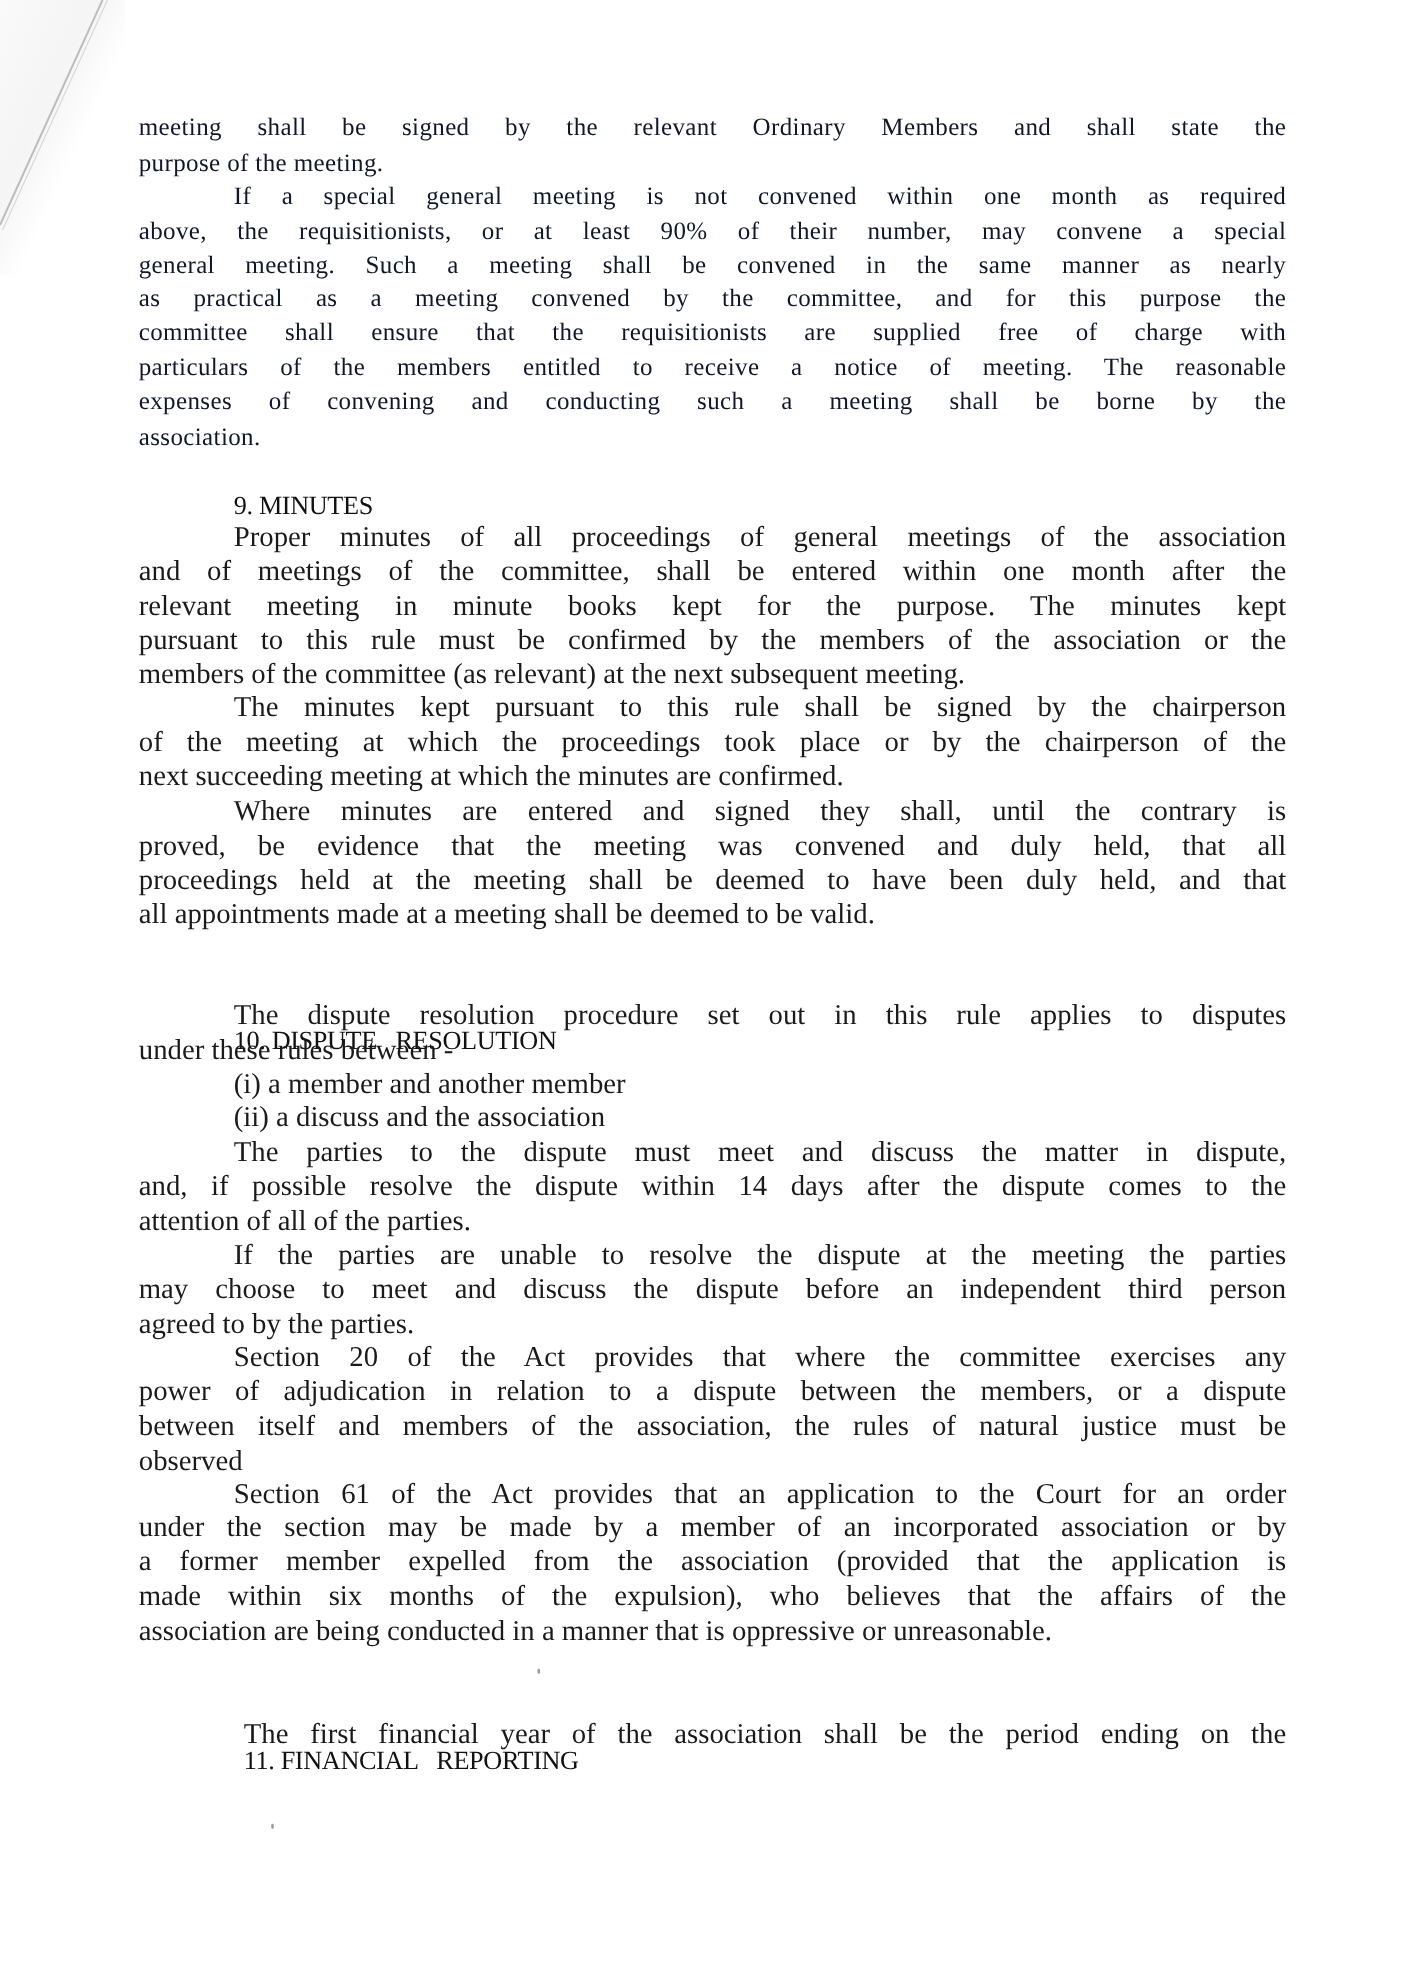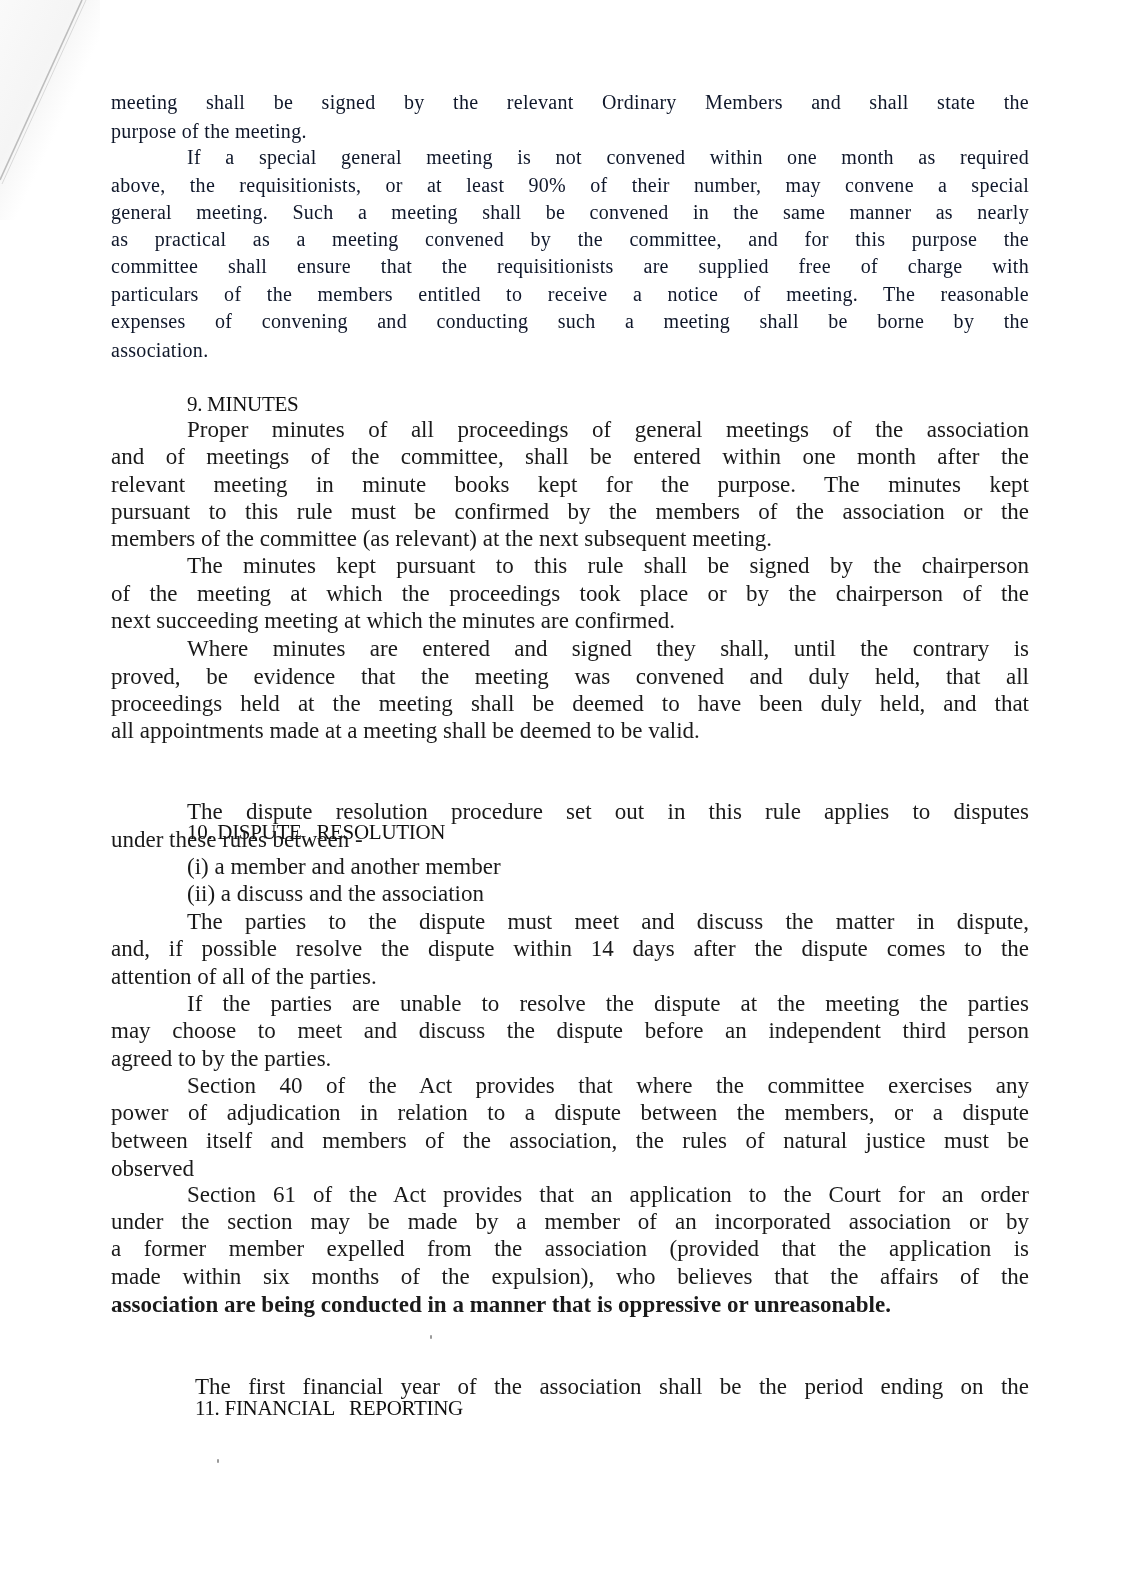--- a/index.html
+++ b/index.html
@@ -109,29 +109,29 @@
     <div class="line indent" style="top:798px;">The dispute resolution procedure set out in this rule applies to disputes</div>
     <div class="line last" style="top:826px;">under these rules between -</div>
     <div class="line indent last" style="top:853px;">(i) a member and another member</div>
     <div class="line indent last" style="top:880px;">(ii) a discuss and the association</div>
     <div class="line indent" style="top:908px;">The parties to the dispute must meet and discuss the matter in dispute,</div>
     <div class="line" style="top:935px;">and, if possible resolve the dispute within 14 days after the dispute comes to the</div>
     <div class="line last" style="top:963px;">attention of all of the parties.</div>
     <div class="line indent" style="top:990px;">If the parties are unable to resolve the dispute at the meeting the parties</div>
     <div class="line" style="top:1017px;">may choose to meet and discuss the dispute before an independent third person</div>
     <div class="line last" style="top:1045px;">agreed to by the parties.</div>
-    <div class="line indent" style="top:1072px;">Section 40 of the Act provides that where the committee exercises any</div>
+    <div class="line indent" style="top:1072px;">Section 20 of the Act provides that where the committee exercises any</div>
     <div class="line" style="top:1099px;">power of adjudication in relation to a dispute between the members, or a dispute</div>
     <div class="line" style="top:1127px;font-family:Liberation Serif, serif;">between itself and members of the association, the rules of natural justice must be</div>
     <div class="line last" style="top:1155px;">observed</div>
     <div class="line indent" style="top:1181px;">Section 61 of the Act provides that an application to the Court for an order</div>
     <div class="line" style="top:1208px;">under the section may be made by a member of an incorporated association or by</div>
     <div class="line" style="top:1235px;">a former member expelled from the association (provided that the application is</div>
     <div class="line" style="top:1263px;">made within six months of the expulsion), who believes that the affairs of the</div>
-    <div class="line last" style="top:1291px;font-weight:bold;">association are being conducted in a manner that is oppressive or unreasonable.</div>
+    <div class="line last" style="top:1291px;">association are being conducted in a manner that is oppressive or unreasonable.</div>
   </div>
 
   <div>
     <div class="heading" style="top:1394px;left:195px;">11. FINANCIAL   REPORTING</div>
     <div class="line indent" style="top:1373px;left:195px;width:834px;">The first financial year of the association shall be the period ending on the</div>
   </div>
 
   <div class="speck" style="left:430px;top:1335px;"></div>
   <div class="speck" style="left:217px;top:1459px;"></div>
 </div>

